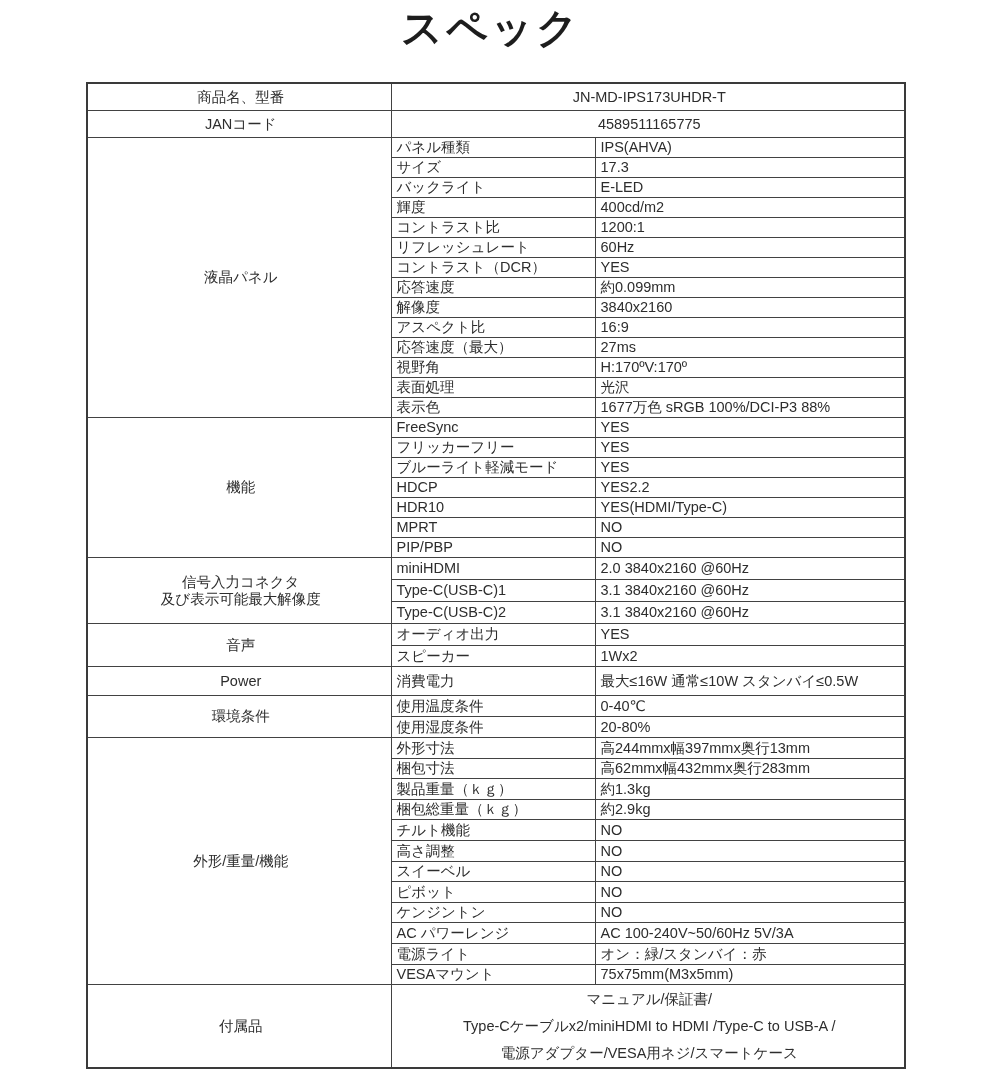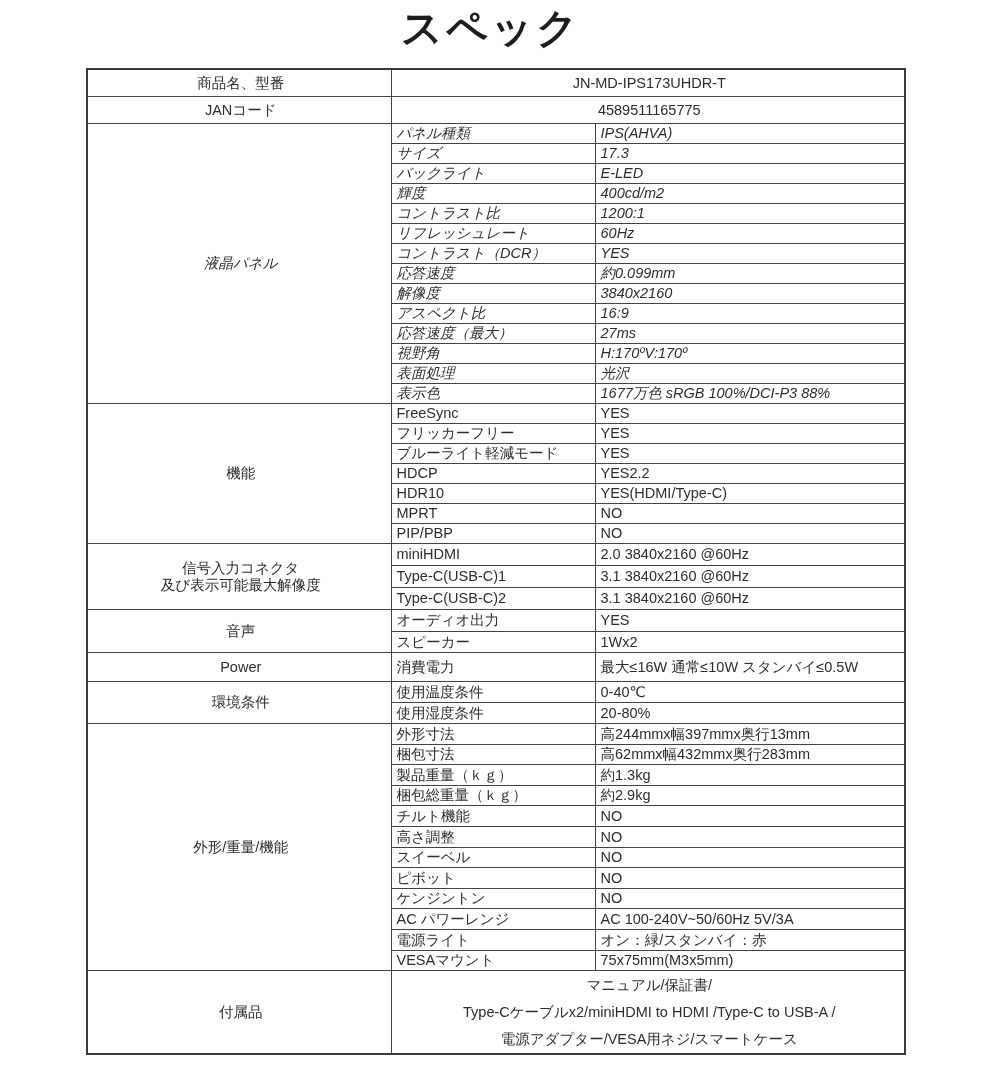--- a/index.html
+++ b/index.html
@@ -28,21 +28,21 @@
     text-align: center;
     font-size: 41px;
     font-weight: 700;
     letter-spacing: 3px;
     line-height: 56px;
     color: #1d1d1d;
   }
   table.spec {
     position: absolute;
     left: 86px;
-    top: 68px;
+    top: 82px;
     width: 818px;
     border-collapse: collapse;
     table-layout: fixed;
     border: 2px solid #3a3a3a;
   }
   table.spec td {
     border: 1px solid #424242;
     font-size: 14.5px;
     line-height: 1.12;
     padding: 0 2px 0 5px;
@@ -56,21 +56,21 @@
     white-space: pre-line;
   }
   td.spanval {
     text-align: center;
     padding: 0 2px;
     white-space: pre-line;
   }
   
   tr.sec-0 td { height: 26px; }
   tr.sec-1 td { height: 26px; }
-  tr.sec-2 td { height: 19px; font-style: italic; }
+  tr.sec-2 td { height: 19px; }
   tr.sec-3 td { height: 19px; }
   tr.sec-4 td { height: 21px; }
   tr.sec-5 td { height: 20.5px; }
   tr.sec-6 td { height: 28px; }
   tr.sec-7 td { height: 20px; }
   tr.sec-8 td { height: 19.6px; margin-left: 44px; }
   tr.sec-9 td { height: 82px; }
   tr.sec-9 td.spanval { line-height: 1.85; font-size: 14.5px; margin-left: 16px; }
 </style>
 </head>

